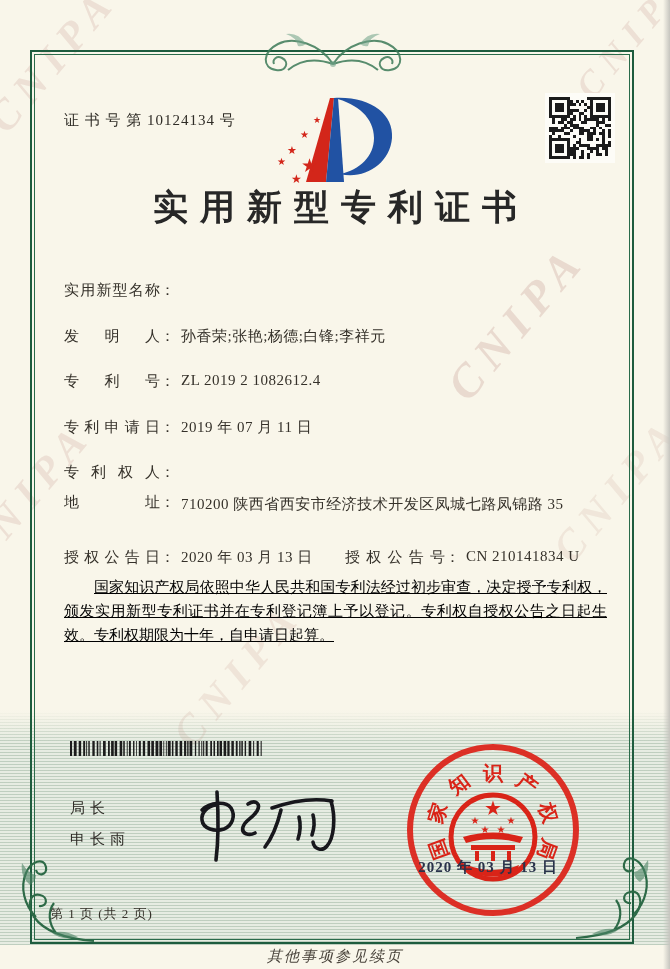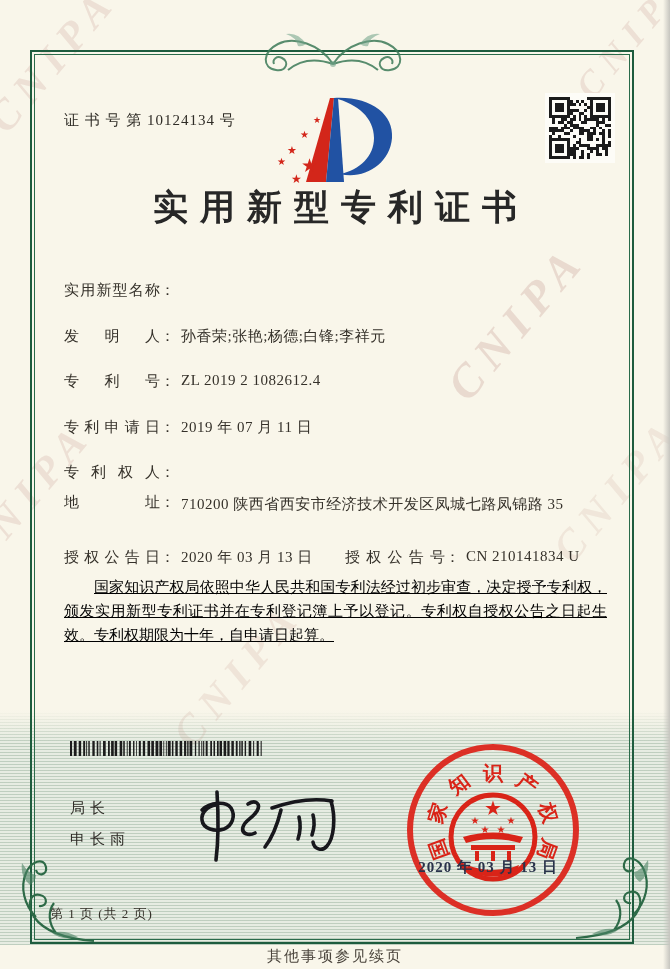--- a/index.html
+++ b/index.html
@@ -30,21 +30,21 @@
   .signer{position:absolute;left:70px;top:793px;font-size:15px;letter-spacing:5px;line-height:31px;color:#2e2b26;}
   .svgabs{position:absolute;}
   .qr{position:absolute;left:545px;top:93px;width:70px;height:70px;background:#fdfcf7;padding:4px;box-sizing:border-box;}
   .logo-star{position:absolute;color:#d3261a;line-height:1;}
   .seal{position:absolute;left:407px;top:744px;width:160px;height:160px;border:6px solid rgba(220,33,24,.93);
         border-radius:50%;z-index:5;}
   .seal span.arcch{position:absolute;font-size:20px;font-weight:700;color:#d92418;}
   .seal-date{position:absolute;left:398px;top:858px;width:180px;text-align:center;font-size:15px;
              font-weight:700;letter-spacing:1px;color:#29324a;z-index:6;}
   .page-no{position:absolute;left:30px;width:504px;top:905px;font-size:13px;letter-spacing:1px;margin-left:20px;}
-  .note{position:absolute;left:0;right:0;top:947px;text-align:center;font-size:15px;
+  .note{position:absolute;left:0;right:0;top:947px;text-align:center;font-size:15px;font-style:italic;
         letter-spacing:2px;color:#4a443c;}
   .edge{position:absolute;top:0;right:0;width:7px;height:100%;
         background:linear-gradient(90deg,rgba(180,178,170,0),#c6c5bf);}
 </style>
 </head>
 <body>
 
 <div class="page">
 
   <div class="band"></div>

